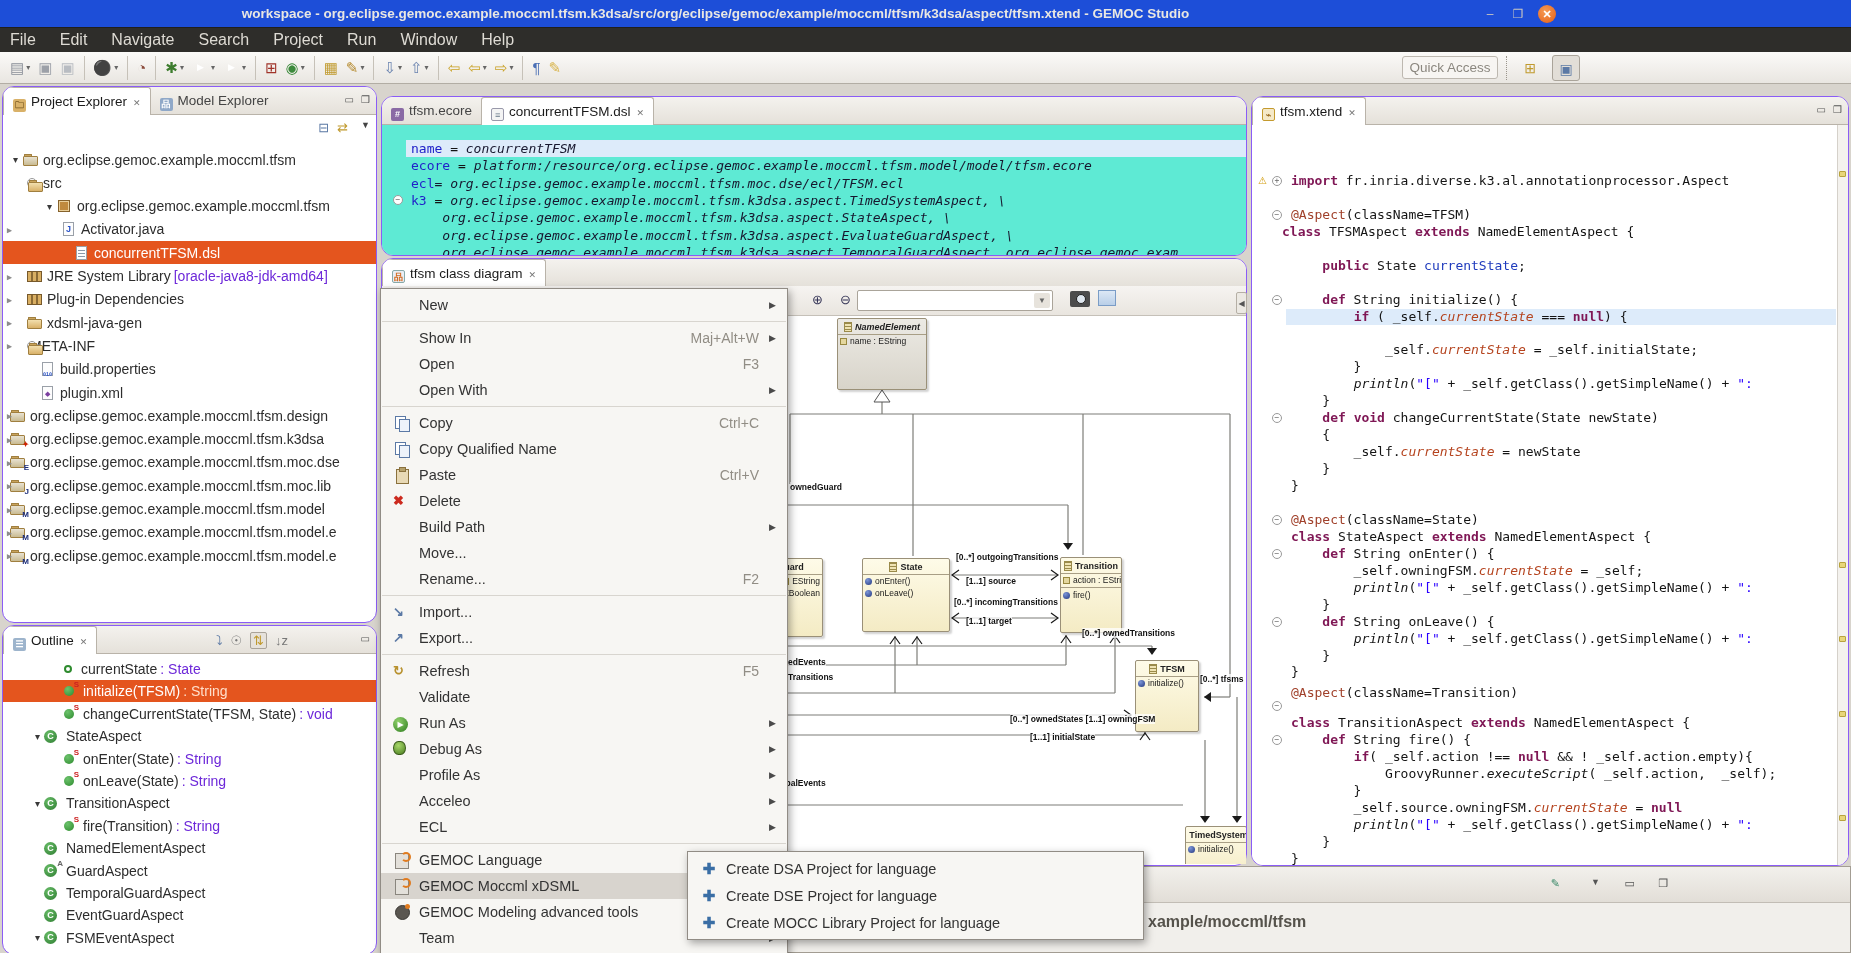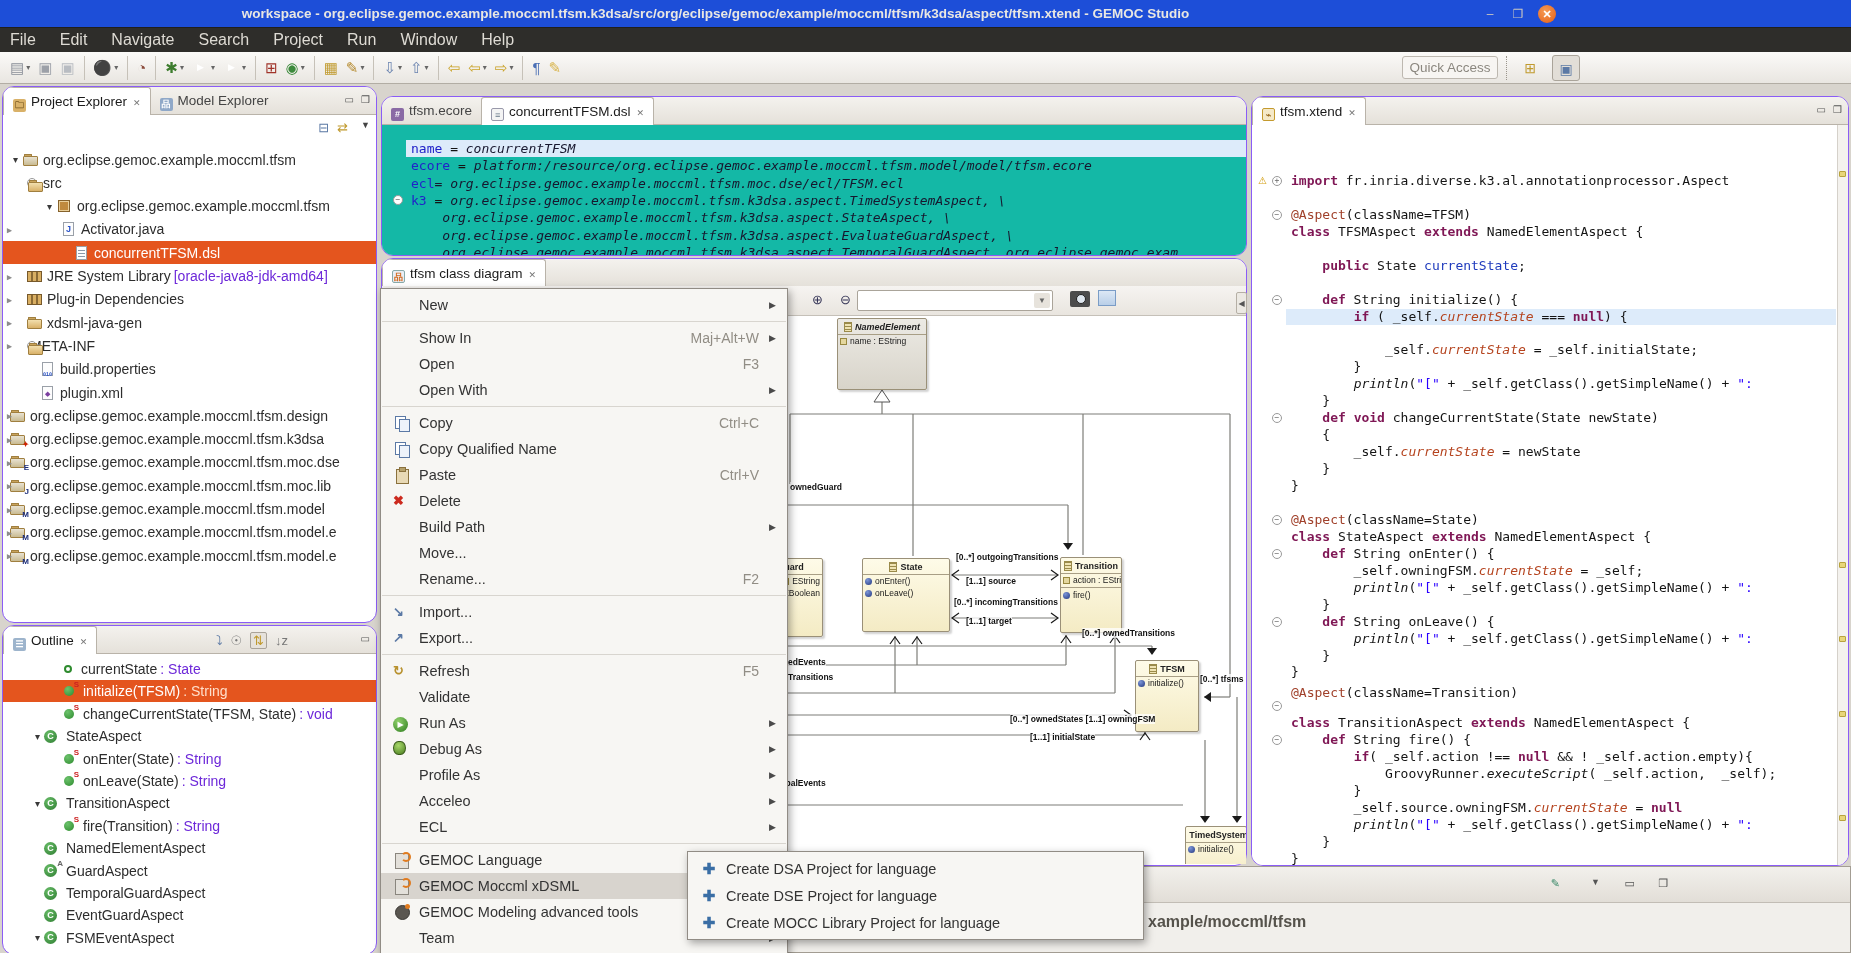--- a/index.html
+++ b/index.html
@@ -497,21 +497,21 @@
 
 <div class="panel" style="left:381px;top:96px;width:866px;height:160px">
   <div class="tabstrip">
     <div class="tab">
       <span class="tabicon" style="background:#8a6aa5">#</span><span>tfsm.ecore</span>
     </div>
     <div class="tab active">
       <span class="tabicon" style="background:#f4f4f4;border:1px solid #99a;color:#678">≡</span><span>concurrentTFSM.dsl</span><span class="tclose">✕</span>
     </div>
   </div>
-  <div id="dsl-code" class="abs" style="left:0;top:28px;right:0;bottom:0;background:#14b8a6">
+  <div id="dsl-code" class="abs" style="left:0;top:28px;right:0;bottom:0;background:#5eead4">
       <div class="linehl" style="top: 15px; left: 24px; right: 0px; height: 17.3px;"></div>
       <div class="cl" style="top: 15px; left: 29px; height: 17.3px; line-height: 17.3px;"><span class="c-key">name</span><span class="c-p"> = </span><span class="c-v">concurrentTFSM</span></div>
       <div class="cl" style="top: 32.3px; left: 29px; height: 17.3px; line-height: 17.3px;"><span class="c-key">ecore</span><span class="c-p"> = </span><span class="c-v">platform:/resource/org.eclipse.gemoc.example.moccml.tfsm.model/model/tfsm.ecore</span></div>
       <div class="cl" style="top: 49.6px; left: 29px; height: 17.3px; line-height: 17.3px;"><span class="c-key">ecl</span><span class="c-v">= org.eclipse.gemoc.example.moccml.tfsm.moc.dse/ecl/TFSM.ecl</span></div>
       <div class="cl" style="top: 66.9px; left: 29px; height: 17.3px; line-height: 17.3px;"><span class="c-key">k3</span><span class="c-p"> = </span><span class="c-v">org.eclipse.gemoc.example.moccml.tfsm.k3dsa.aspect.TimedSystemAspect, \</span></div>
       <span class="fold" style="top: 70.05px; left: 11px;">−</span>
       <div class="cl" style="top: 84.2px; left: 29px; height: 17.3px; line-height: 17.3px;"><span class="c-v">    org.eclipse.gemoc.example.moccml.tfsm.k3dsa.aspect.StateAspect, \</span></div>
       <div class="cl" style="top: 101.5px; left: 29px; height: 17.3px; line-height: 17.3px;"><span class="c-v">    org.eclipse.gemoc.example.moccml.tfsm.k3dsa.aspect.EvaluateGuardAspect, \</span></div>
       <div class="cl" style="top: 118.8px; left: 29px; height: 17.3px; line-height: 17.3px;"><span class="c-v">    org.eclipse.gemoc.example.moccml.tfsm.k3dsa.aspect.TemporalGuardAspect, org.eclipse.gemoc.exam</span></div>
     </div>
@@ -674,21 +674,21 @@
     <span class="minmax" style="right:6px">❒</span>
   </div>
   <div id="xt-code" class="abs" style="left:0;top:28px;right:0;bottom:0;background:#fff">
       <div class="cl" style="top: 30.95px; left: 39px; height: 16.95px; line-height: 16.95px;"></div>
       <div class="cl" style="top: 47.9px; left: 39px; height: 16.95px; line-height: 16.95px;"><span class="c-k">import</span><span class="c-p"> fr.inria.diverse.k3.al.annotationprocessor.Aspect</span></div>
       <span class="fold" style="top: 50.875px; left: 20px;">+</span>
       <span class="warn" style="top: 49.9px; left: 6px;">⚠</span>
       <div class="cl" style="top: 64.85px; left: 39px; height: 16.95px; line-height: 16.95px;"></div>
       <div class="cl" style="top: 81.8px; left: 39px; height: 16.95px; line-height: 16.95px;"><span class="c-a">@Aspect</span><span class="c-p">(className=TFSM)</span></div>
       <span class="fold" style="top: 84.775px; left: 20px;">−</span>
-      <div class="cl" style="top: 98.75px; left: 39px; height: 16.95px; line-height: 16.95px;"><span class="c-k">class</span><span class="c-p"> TFSMAspect </span><span class="c-k">extends</span><span class="c-p"> NamedElementAspect {</span></div>
+      <div class="cl" style="top: 98.75px; left: 30px; height: 16.95px; line-height: 16.95px;"><span class="c-k">class</span><span class="c-p"> TFSMAspect </span><span class="c-k">extends</span><span class="c-p"> NamedElementAspect {</span></div>
       <div class="cl" style="top: 115.7px; left: 39px; height: 16.95px; line-height: 16.95px;"></div>
       <div class="cl" style="top: 132.65px; left: 39px; height: 16.95px; line-height: 16.95px;"><span class="c-p">    </span><span class="c-k">public</span><span class="c-p"> State </span><span class="c-b">currentState</span><span class="c-p">;</span></div>
       <div class="cl" style="top: 149.6px; left: 39px; height: 16.95px; line-height: 16.95px;"></div>
       <div class="cl" style="top: 166.55px; left: 39px; height: 16.95px; line-height: 16.95px;"><span class="c-p">    </span><span class="c-k">def</span><span class="c-p"> String initialize() {</span></div>
       <span class="fold" style="top: 169.525px; left: 20px;">−</span>
       <div class="linehl" style="top: 183.5px; left: 34px; right: 12px; height: 16.95px;"></div>
       <div class="cl" style="top: 183.5px; left: 39px; height: 16.95px; line-height: 16.95px;"><span class="c-p">        </span><span class="c-k">if</span><span class="c-p"> ( _self.</span><span class="c-r">currentState</span><span class="c-p"> === </span><span class="c-k">null</span><span class="c-p">) {</span></div>
       <div class="cl" style="top: 200.45px; left: 39px; height: 16.95px; line-height: 16.95px;"></div>
       <div class="cl" style="top: 217.4px; left: 39px; height: 16.95px; line-height: 16.95px;"><span class="c-p">            _self.</span><span class="c-r">currentState</span><span class="c-p"> = _self.initialState;</span></div>
       <div class="cl" style="top: 234.35px; left: 39px; height: 16.95px; line-height: 16.95px;"><span class="c-p">        }</span></div>

